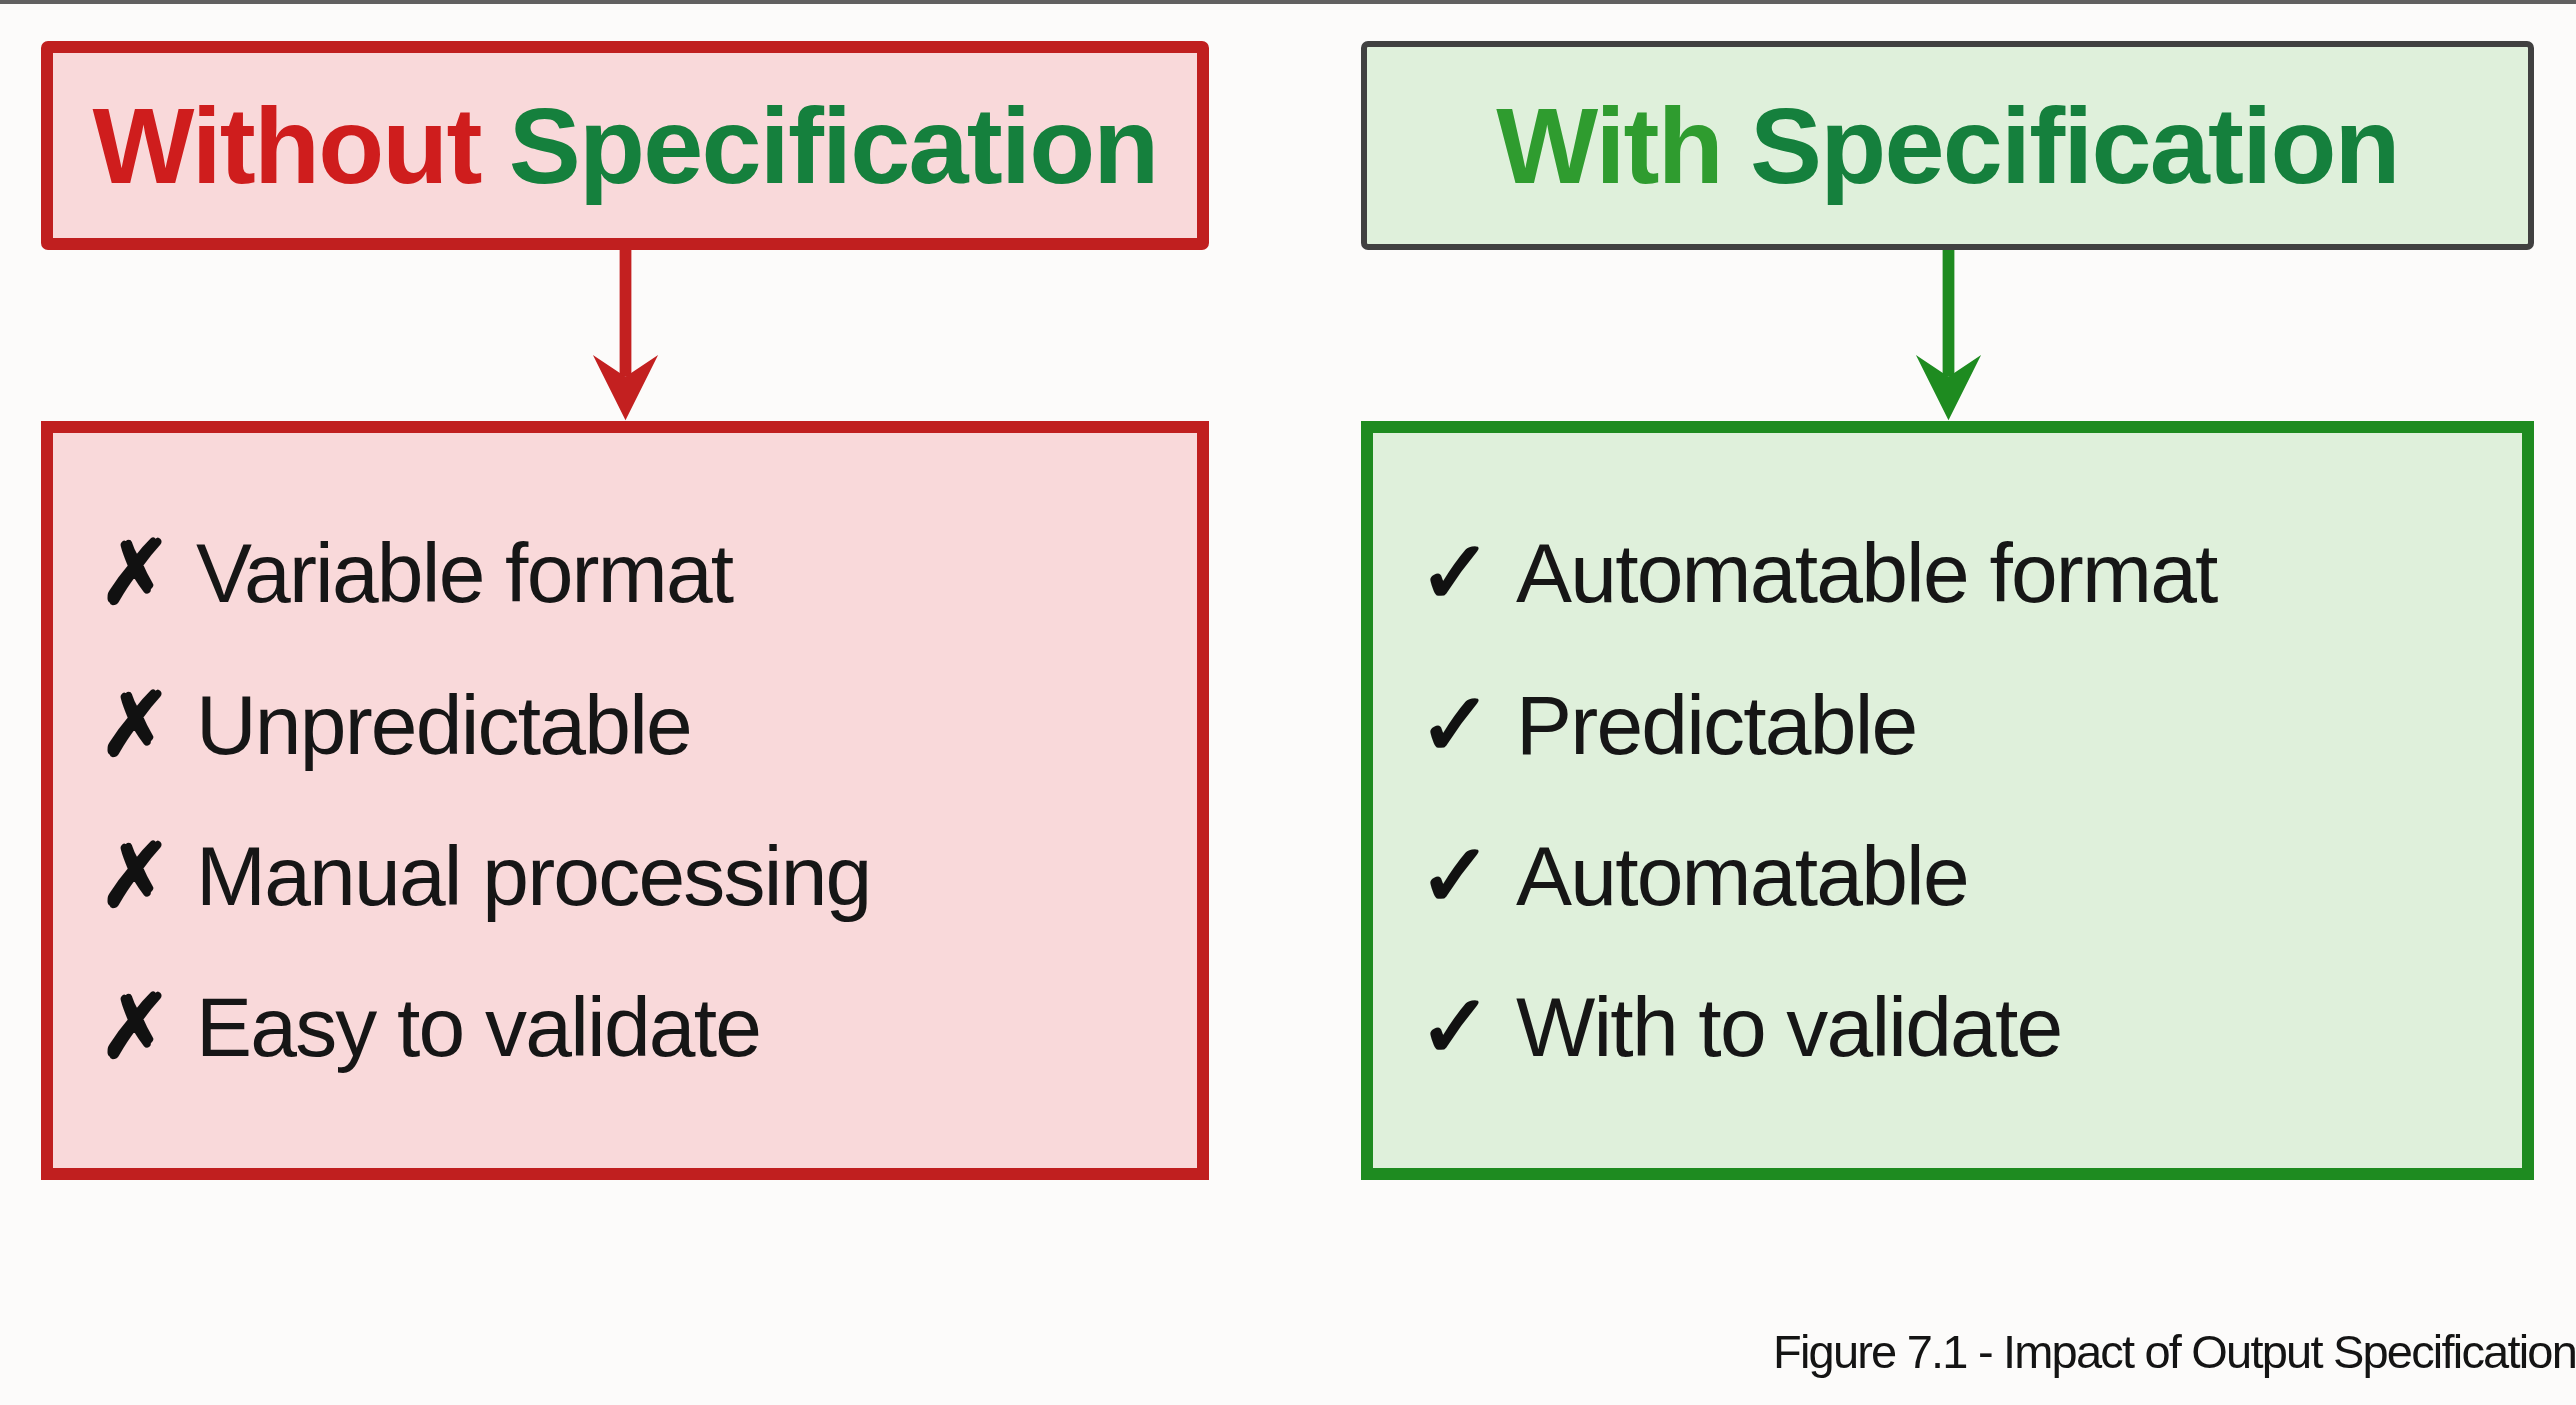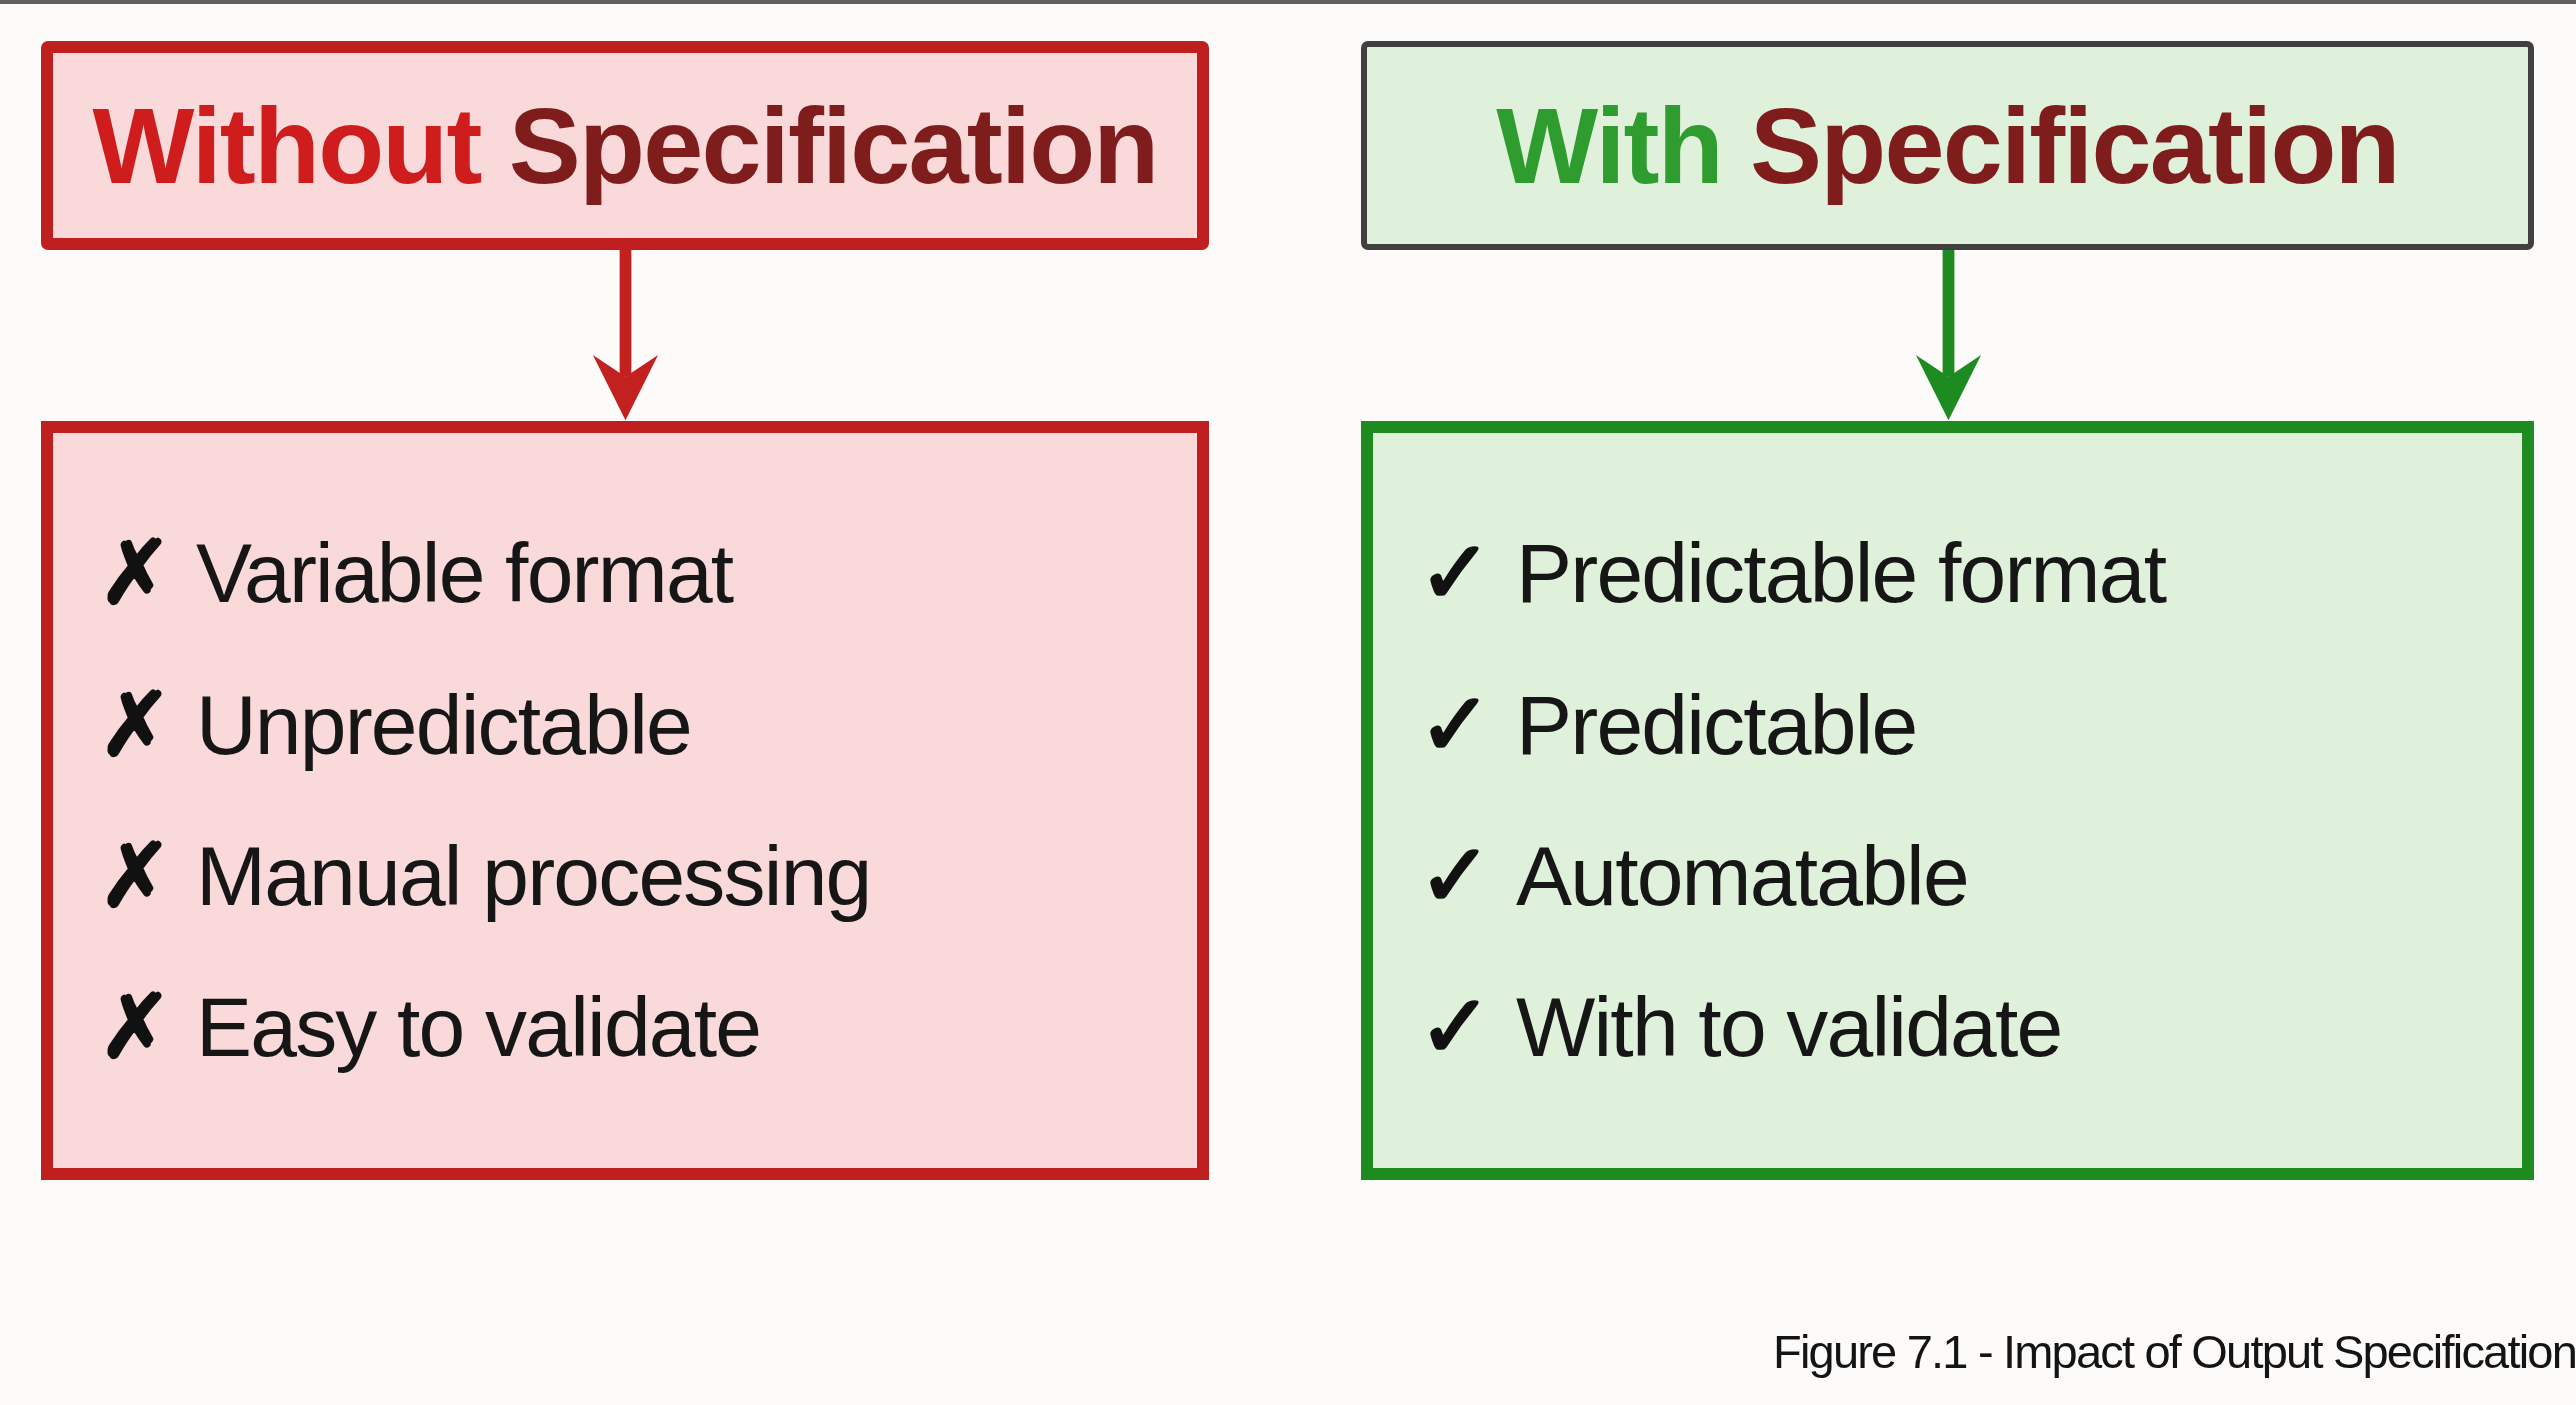--- a/index.html
+++ b/index.html
@@ -35,21 +35,21 @@
     font-size: 108px;
     font-weight: bold;
     letter-spacing: -1.8px;
     white-space: nowrap;
     border-radius: 7px;
   }
   .header-box.red   { left: 41px;   width: 1168px; border: 12.8px solid #c01f1f; background: #f9d9da; }
   .header-box.green { left: 1361px; width: 1173px; border: 6px solid #404040; background: #dff0db; }
   .hl-red   { color: #cf1d1d; margin-right: .26em; }
   .hl-green { color: #2f9c2f; margin-right: .26em; }
-  .hl-rest  { color: #7f1d1d; }
+  .hl-rest  { color: #15803d; }
 
   
   .arrow {
     position: absolute;
     top: 250px;
     width: 73px;
     height: 172px;
   }
   .arrow.red   { left: 589px;  color: #c32020; }
   .arrow.green { left: 1912px; color: #1e8b20; }
@@ -148,21 +148,21 @@
   <div class="arrow green">
     <svg viewBox="0 0 80 190" aria-hidden="true">
       <rect x="33.5" y="0" width="13" height="140" fill="currentColor"></rect>
       <polygon points="40,188 4,116 40,140 76,116" fill="currentColor"></polygon>
     </svg>
   </div>
 
   <div class="content-box green">
     <div class="item">
       <span class="mark check">✓</span>
-      <span class="label">Predictable format</span>
+      <span class="label">Automatable format</span>
     </div>
     <div class="item">
       <span class="mark check">✓</span>
       <span class="label">Predictable</span>
     </div>
     <div class="item">
       <span class="mark check">✓</span>
       <span class="label">Automatable</span>
     </div>
     <div class="item">

